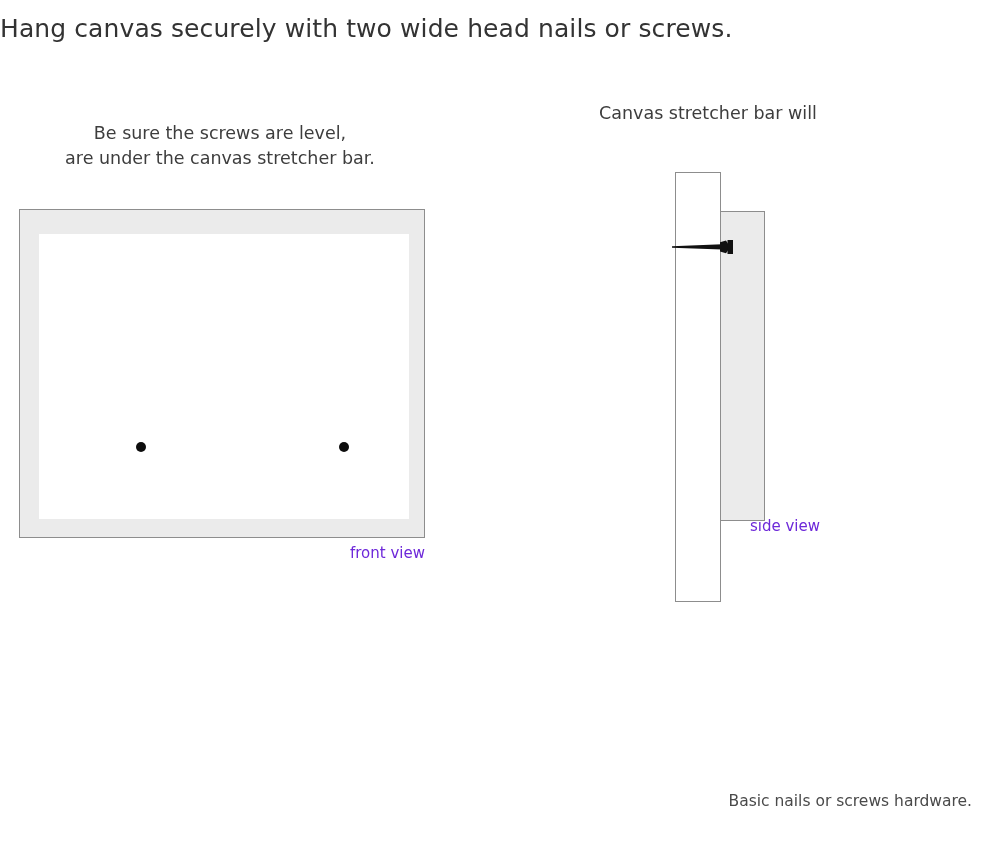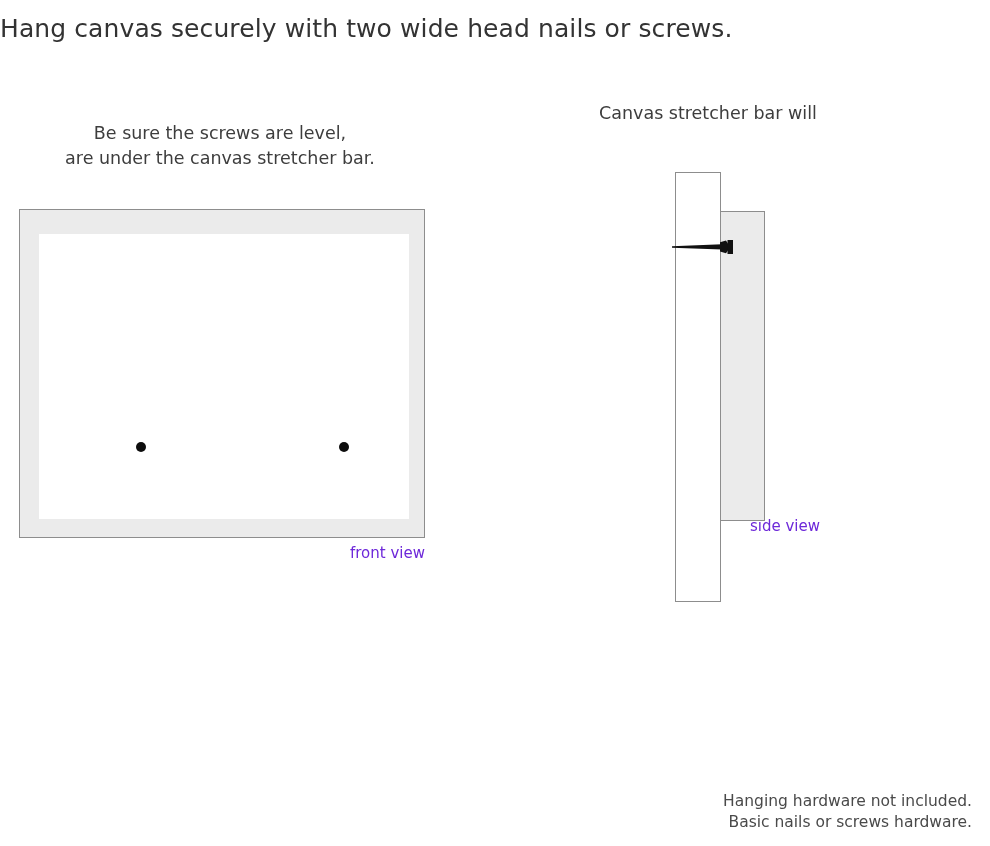--- a/index.html
+++ b/index.html
@@ -158,15 +158,14 @@
 <div class="wall-rect"></div>
 <svg class="nail" viewBox="0 0 68 22">
 
   <polygon points="2,10.2 52,8.2 52,13.6 2,11.8" fill="#111111"></polygon>
   <polygon points="50,6.2 56,4.6 59,9.2 59,13.0 56,17.2 50,15.4" fill="#111111"></polygon>
   <rect x="57.5" y="4.0" width="5.5" height="14.0" fill="#111111"></rect>
 </svg>
 <div class="caption caption-side">side view</div>
 
 <div class="disclaimer">
-  <div>Hanging hardware not included.</div>
   <div>Basic nails or screws hardware.</div>
 </div>
 
 </body></html>

